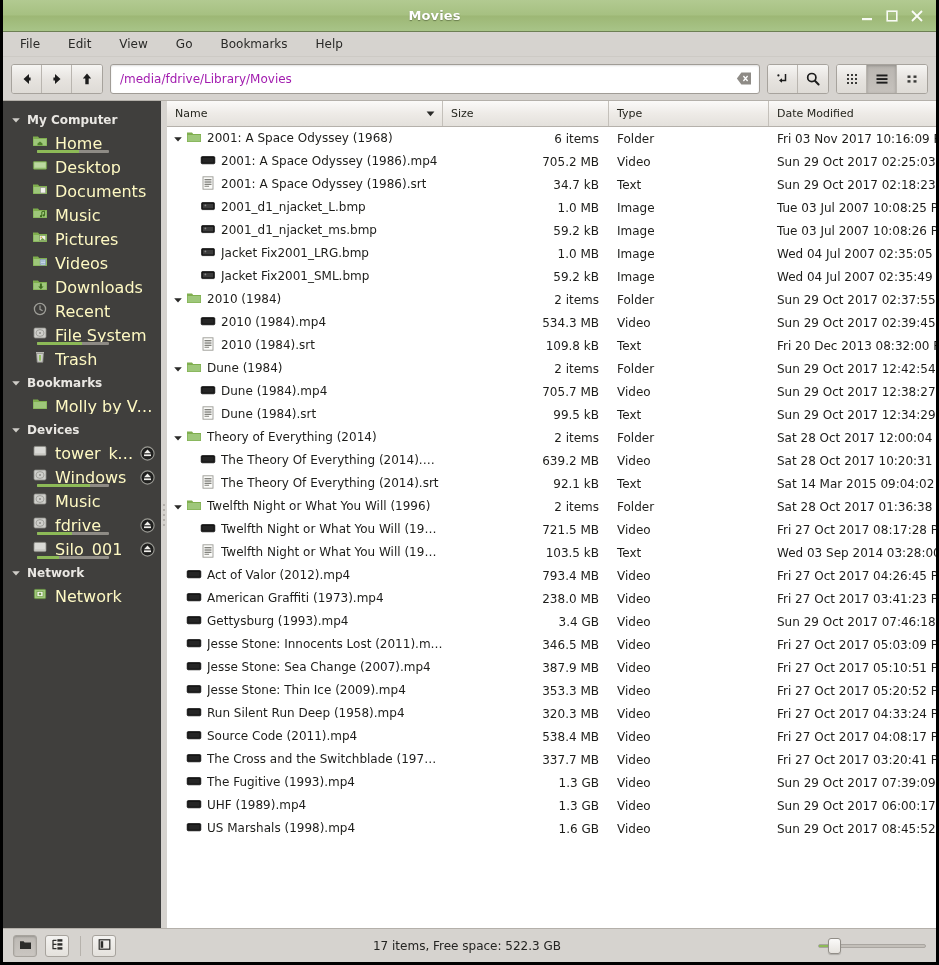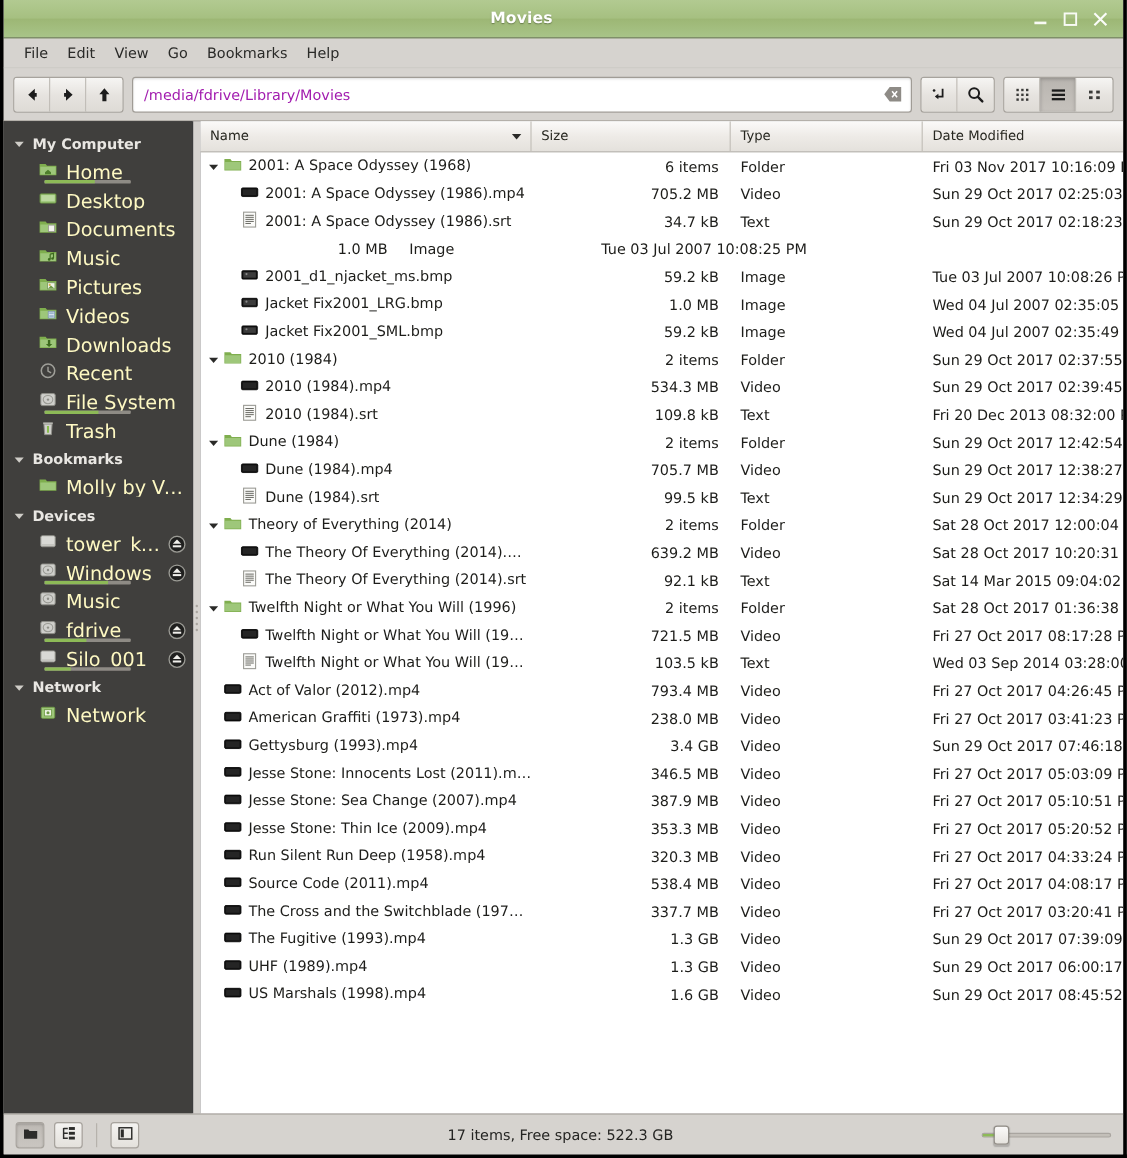--- a/index.html
+++ b/index.html
@@ -57,21 +57,21 @@
   .winbtn svg { display: block; }
 
   
   #menubar {
     height: 25px;
     flex: 0 0 25px;
     background: #d6d3cf;
     display: flex;
     align-items: center;
     padding-left: 9px;
-    gap: 0px;
+    gap: 12px;
     border-bottom: 1px solid #cdcac5;
   }
   .menu-item {
     padding: 3px 8px 4px 8px;
     font-size: 12px;
     color: #2a2a28;
     cursor: default;
     border-radius: 2px;
     line-height: 14px;
   }
@@ -789,20 +789,32 @@
                     </g>
                   </svg></span>
               </span>
               <span class="fname">2001: A Space Odyssey (1986).srt</span>
             </div>
             <div class="cell size">34.7 kB</div>
             <div class="cell type">Text</div>
             <div class="cell date">Sun 29 Oct 2017 02:18:23 P</div>
           </div>
           <div class="row">
+            <div class="cell name">
+              <span style="display:inline-block;width:14px;flex:0 0 14px"></span>
+              <span class="twisty"></span>
+              <span class="fico">
+                <span><svg width="16" height="16" viewBox="0 0 16 16">
+                    <rect x="1.6" y="4.6" width="12.8" height="7" rx="0.8" fill="#151515" stroke="#000" stroke-width="0.7"></rect>
+                    <rect x="2.8" y="5.8" width="10.4" height="4.6" fill="#3c3c3c"></rect>
+                    <circle cx="5.4" cy="7.4" r="0.9" fill="#8a8a8a"></circle>
+                  </svg></span>
+              </span>
+              <span class="fname">2001_d1_njacket_L.bmp</span>
+            </div>
             <div class="cell size">1.0 MB</div>
             <div class="cell type">Image</div>
             <div class="cell date">Tue 03 Jul 2007 10:08:25 PM</div>
           </div>
           <div class="row">
             <div class="cell name">
               <span style="display:inline-block;width:14px;flex:0 0 14px"></span>
               <span class="twisty"></span>
               <span class="fico">
                 <span><svg width="16" height="16" viewBox="0 0 16 16">

